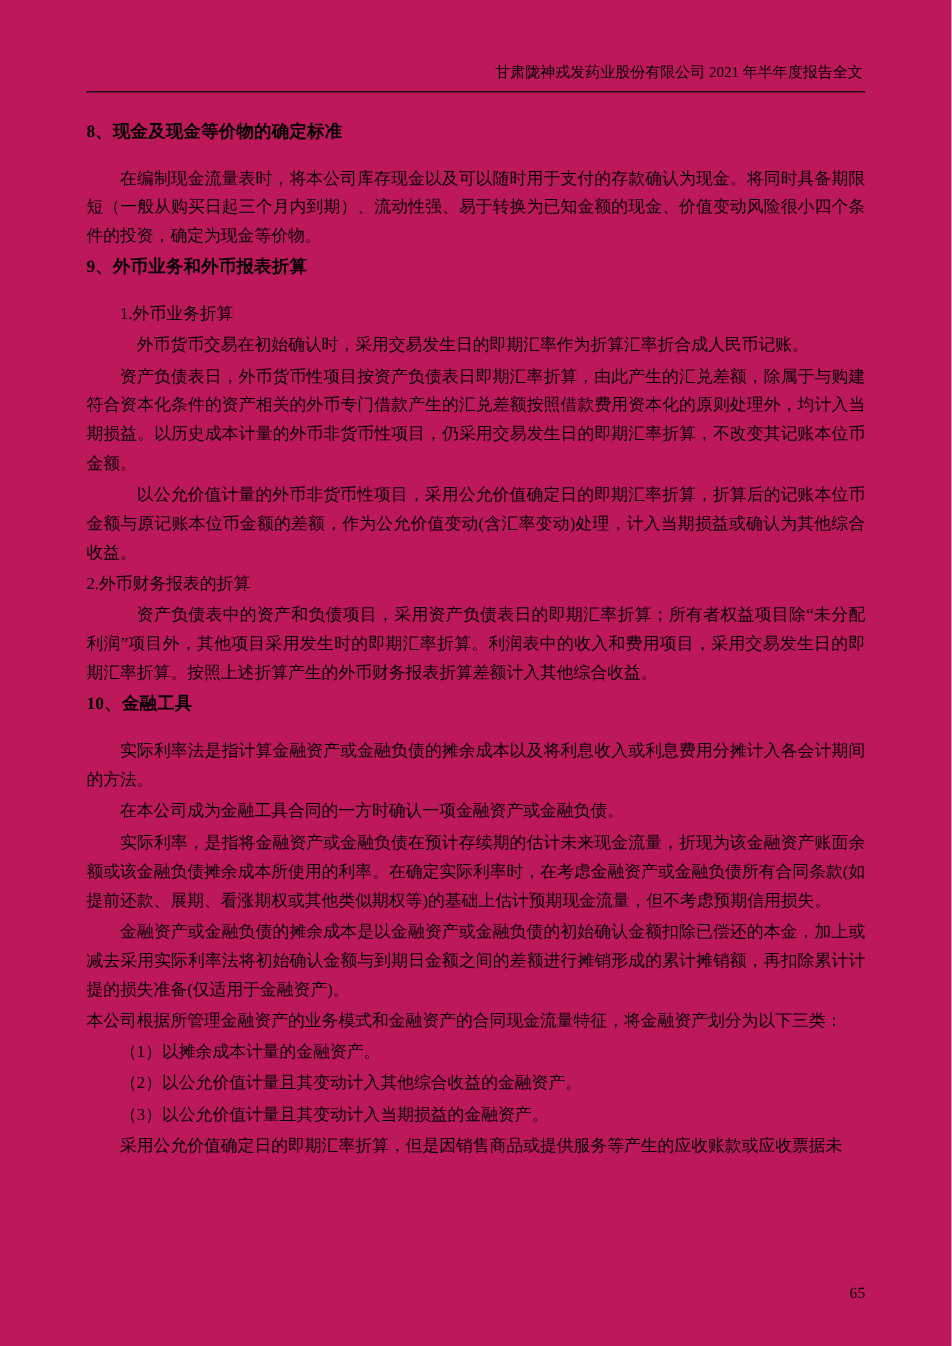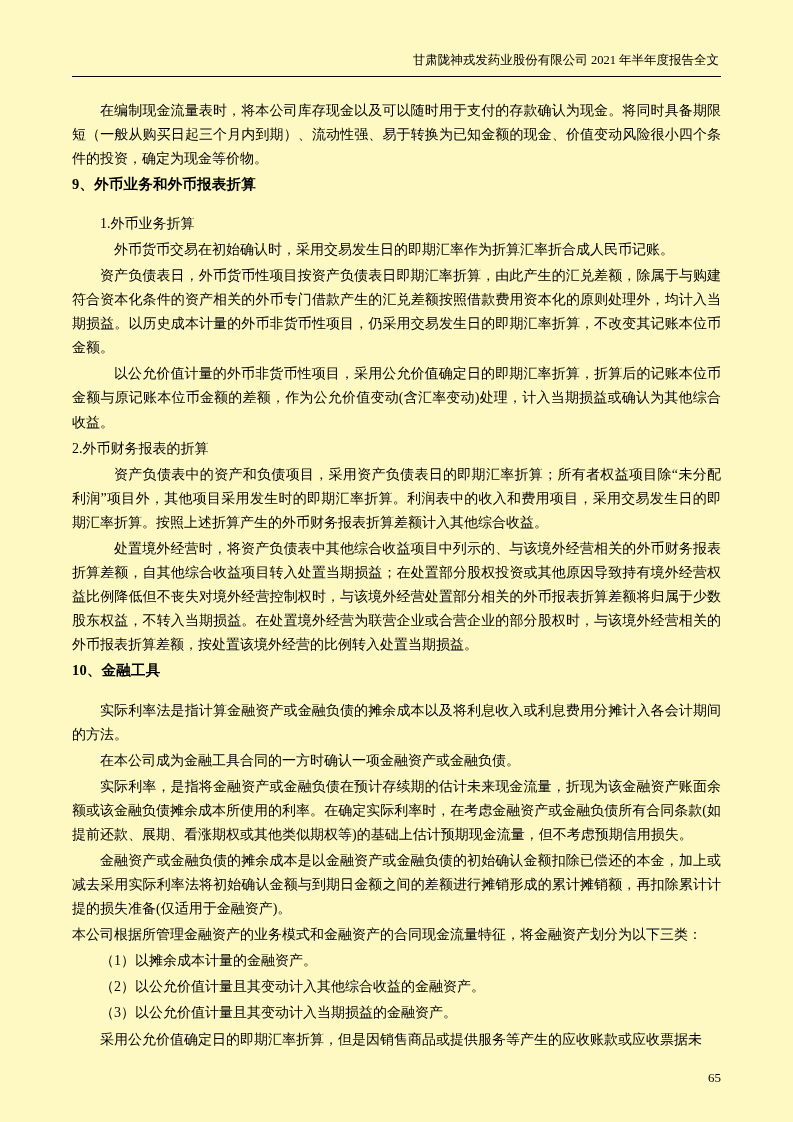--- a/index.html
+++ b/index.html
@@ -4,21 +4,21 @@
 <style>
   html, body {
     margin: 0;
     padding: 0;
     background: #ffffff;
   }
   .page {
     position: relative;
     width: 793px;
     height: 1122px;
-    background: #fef9c3;
+    background: #be185d;
     box-sizing: border-box;
     padding: 52px 72px 40px 72px;
     font-family: "Liberation Serif", "DejaVu Serif", serif;
     color: #000000;
   }
   .header {
     text-align: right;
     font-size: 12.5px;
     line-height: 1.4;
     color: #000;
@@ -65,30 +65,30 @@
   }
 </style>
 </head>
 <body>
 
 <div class="page">
 
   <div class="header">甘肃陇神戎发药业股份有限公司 2021 年半年度报告全文</div>
   <hr class="header-rule">
 
+  <h2 class="section">8、现金及现金等价物的确定标准</h2>
   <p class="body indent1 block-gap-lg">在编制现金流量表时，将本公司库存现金以及可以随时用于支付的存款确认为现金。将同时具备期限短（一般从购买日起三个月内到期）、流动性强、易于转换为已知金额的现金、价值变动风险很小四个条件的投资，确定为现金等价物。</p>
 
   <h2 class="section sec-gap-top">9、外币业务和外币报表折算</h2>
   <p class="body indent1">1.外币业务折算</p>
   <p class="body indent1" style="text-indent:3em;">外币货币交易在初始确认时，采用交易发生日的即期汇率作为折算汇率折合成人民币记账。</p>
   <p class="body indent1">资产负债表日，外币货币性项目按资产负债表日即期汇率折算，由此产生的汇兑差额，除属于与购建符合资本化条件的资产相关的外币专门借款产生的汇兑差额按照借款费用资本化的原则处理外，均计入当期损益。以历史成本计量的外币非货币性项目，仍采用交易发生日的即期汇率折算，不改变其记账本位币金额。</p>
   <p class="body indent1" style="text-indent:3em;">以公允价值计量的外币非货币性项目，采用公允价值确定日的即期汇率折算，折算后的记账本位币金额与原记账本位币金额的差额，作为公允价值变动(含汇率变动)处理，计入当期损益或确认为其他综合收益。</p>
   <p class="body noindent">2.外币财务报表的折算</p>
   <p class="body indent1" style="text-indent:3em;">资产负债表中的资产和负债项目，采用资产负债表日的即期汇率折算；所有者权益项目除“未分配利润”项目外，其他项目采用发生时的即期汇率折算。利润表中的收入和费用项目，采用交易发生日的即期汇率折算。按照上述折算产生的外币财务报表折算差额计入其他综合收益。</p>
-  <p class="body indent1 block-gap-lg" style="text-indent:3em;">处置境外经营时，将资产负债表中其他综合收益项目中列示的、与该境外经营相关的外币财务报表折算差额，自其他综合收益项目转入处置当期损益；在处置部分股权投资或其他原因导致持有境外经营权益比例降低但不丧失对境外经营控制权时，与该境外经营处置部分相关的外币报表折算差额将归属于少数股东权益，不转入当期损益。在处置境外经营为联营企业或合营企业的部分股权时，与该境外经营相关的外币报表折算差额，按处置该境外经营的比例转入处置当期损益。</p>
 
   <h2 class="section sec-gap-top">10、金融工具</h2>
   <p class="body indent1">实际利率法是指计算金融资产或金融负债的摊余成本以及将利息收入或利息费用分摊计入各会计期间的方法。</p>
   <p class="body indent1">在本公司成为金融工具合同的一方时确认一项金融资产或金融负债。</p>
   <p class="body indent1">实际利率，是指将金融资产或金融负债在预计存续期的估计未来现金流量，折现为该金融资产账面余额或该金融负债摊余成本所使用的利率。在确定实际利率时，在考虑金融资产或金融负债所有合同条款(如提前还款、展期、看涨期权或其他类似期权等)的基础上估计预期现金流量，但不考虑预期信用损失。</p>
   <p class="body indent1">金融资产或金融负债的摊余成本是以金融资产或金融负债的初始确认金额扣除已偿还的本金，加上或减去采用实际利率法将初始确认金额与到期日金额之间的差额进行摊销形成的累计摊销额，再扣除累计计提的损失准备(仅适用于金融资产)。</p>
   <p class="body noindent">本公司根据所管理金融资产的业务模式和金融资产的合同现金流量特征，将金融资产划分为以下三类：</p>
   <p class="body indent1">（1）以摊余成本计量的金融资产。</p>
   <p class="body indent1">（2）以公允价值计量且其变动计入其他综合收益的金融资产。</p>
   <p class="body indent1">（3）以公允价值计量且其变动计入当期损益的金融资产。</p>

